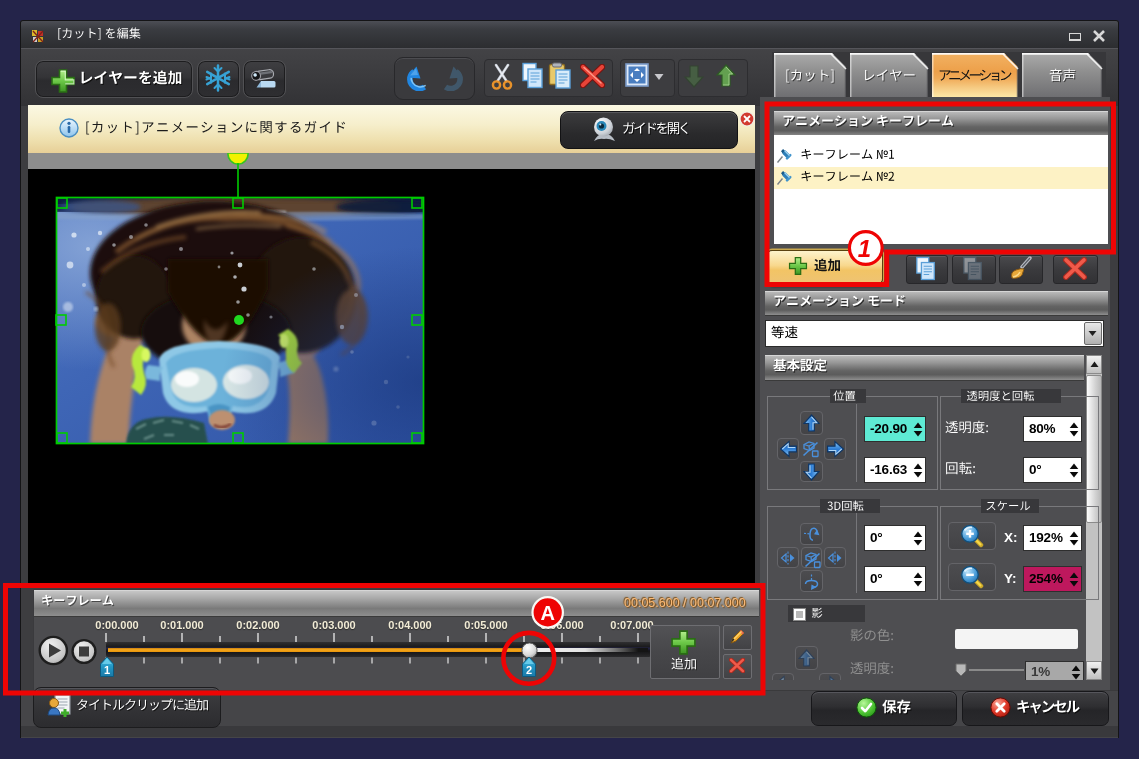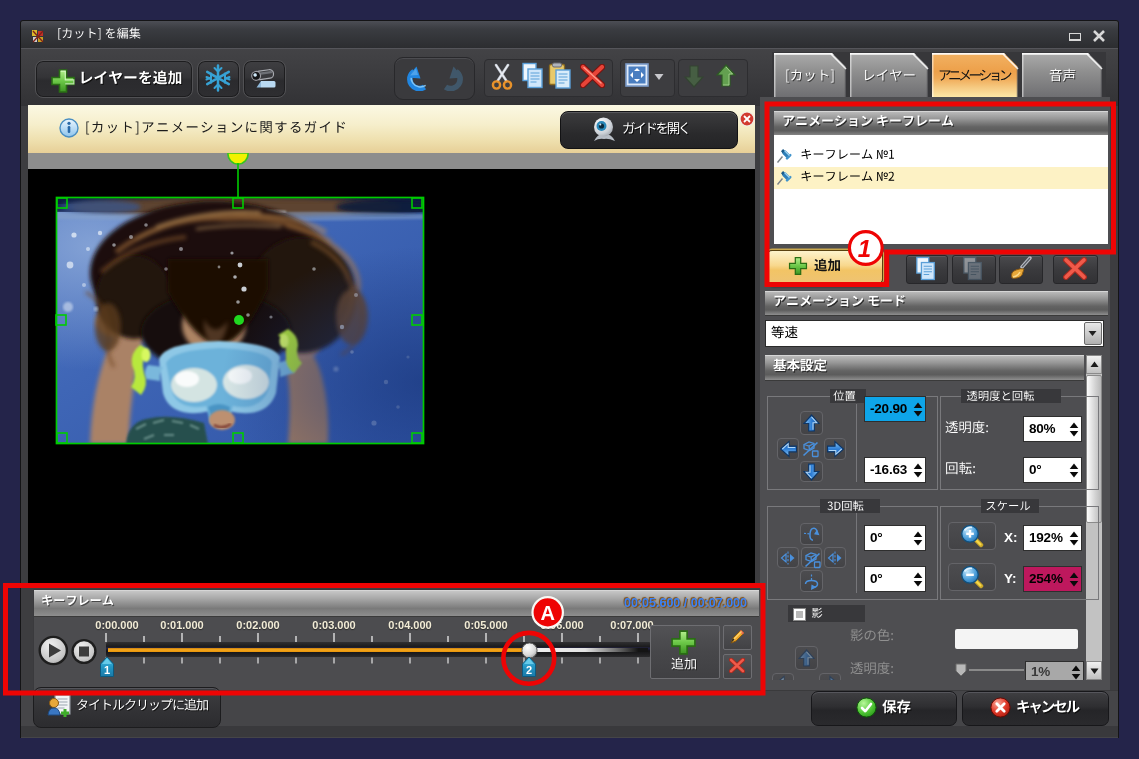--- a/index.html
+++ b/index.html
@@ -482,21 +482,21 @@
         <linearGradient id="ag800461" x1="0" y1="0" x2="1" y2="0">
           <stop offset="0" stop-color="#8ecaf8"></stop>
           <stop offset=".5" stop-color="#2f7fd6"></stop>
           <stop offset="1" stop-color="#1558a8"></stop>
         </linearGradient>
       </defs>
  <g transform="rotate(180 8.5 9)">
         <path d="M8.5 1 L16 9.5 H11.3 V17 H5.7 V9.5 H1 Z" fill="url(#ag800461)" stroke="#0e3666" stroke-width="1.2"></path>
  <path d="M8.5 2.8 L13.8 8.7 L10 8.7 L10 15.8" fill="none" stroke="#c8e6fc" stroke-width="1.1" opacity=".85"></path>
       </g>
-    </svg><div class="ab" style="left:856px;top:404px;width:1px;height:78px;background:#76767a"></div><div class="ab" style="left:864px;top:396px;width:60px;height:24px;background:#0ea5e9;border:1px solid #2e2e2e">
+    </svg><div class="ab" style="left:856px;top:404px;width:1px;height:78px;background:#76767a"></div><div class="ab" style="left:864px;top:416px;width:60px;height:24px;background:#5eead4;border:1px solid #2e2e2e">
  <span style="position:absolute;left:5px;top:4.0px;font-size:13.5px;font-weight:bold;color:#000;letter-spacing:-0.2px">-20.90</span>
  <svg style="position:absolute;right:2px;top:4.5px" width="10" height="15" viewBox="0 0 10 15">
   <path d="M5 0.5L9.3 6H0.7z" fill="#0a0a0a"></path>
         <path d="M5 14.5L0.7 9h8.6z" fill="#0a0a0a"></path>
       </svg>
     </div><div class="ab" style="left:864px;top:457px;width:60px;height:24px;background:#fff;border:1px solid #2e2e2e">
  <span style="position:absolute;left:5px;top:4.0px;font-size:13.5px;font-weight:bold;color:#000;letter-spacing:-0.2px">-16.63</span>
  <svg style="position:absolute;right:2px;top:4.5px" width="10" height="15" viewBox="0 0 10 15">
   <path d="M5 0.5L9.3 6H0.7z" fill="#0a0a0a"></path>
         <path d="M5 14.5L0.7 9h8.6z" fill="#0a0a0a"></path>
@@ -665,21 +665,21 @@
           <path d="M8.5 1 L16 9.5 H11.3 V17 H5.7 V9.5 H1 Z" fill="url(#ag5473)" stroke="#0e3666" stroke-width="1.2"></path>
  <path d="M8.5 2.8 L13.8 8.7 L10 8.7 L10 15.8" fill="none" stroke="#c8e6fc" stroke-width="1.1" opacity=".85"></path>
         </g>
       </svg>
     </div>
 <div class="ab" style="left:33px;top:589px;width:727px;height:100px;background:#4c4c4f;border:1px solid #3a3a3d"></div>
 <div class="hdr ab" style="left:34px;top:590px;width:725px;height:25px;background:linear-gradient(180deg,#c6c6c6 0,#a8a8a8 30%,#7a7a7a 70%,#8e8e8e 100%)"></div>
 <svg width="75" height="14" viewBox="0 0 75.0 14.4" style="position:absolute;left:40px;top:594px;overflow:visible">
       <path d="M4.5 2.1Q4.5 1.8 4.4 1.6Q4.4 1.3 4.3 1.1L6.1 0.8Q6.1 1 6.1 1.3Q6.2 1.6 6.2 1.8Q6.2 2 6.3 2.5Q6.4 2.9 6.5 3.6Q6.7 4.3 6.8 5.1Q7 5.8 7.1 6.6Q7.3 7.4 7.4 8.2Q7.6 8.9 7.7 9.4Q7.8 10 7.8 10.2Q7.9 10.5 8 10.8Q8.1 11.2 8.1 11.4L6.3 11.8Q6.3 11.4 6.2 11.1Q6.2 10.8 6.2 10.5Q6.1 10.3 6 9.7Q5.9 9.2 5.8 8.5Q5.7 7.8 5.5 7.0Q5.4 6.2 5.2 5.5Q5.1 4.7 4.9 4.0Q4.8 3.3 4.7 2.8Q4.6 2.3 4.5 2.1ZM1.1 3.7Q1.4 3.6 1.7 3.6Q2 3.6 2.3 3.6Q2.6 3.5 3.1 3.5Q3.6 3.4 4.2 3.3Q4.9 3.2 5.6 3.1Q6.3 3 6.9 2.9Q7.6 2.8 8.1 2.7Q8.6 2.6 8.9 2.5Q9.2 2.5 9.5 2.4Q9.8 2.3 10 2.3L10.3 3.9Q10.1 3.9 9.8 4.0Q9.5 4 9.2 4.1Q8.8 4.1 8.3 4.2Q7.8 4.3 7.1 4.4Q6.4 4.5 5.8 4.6Q5.1 4.7 4.4 4.8Q3.8 4.9 3.3 5.0Q2.9 5.1 2.6 5.1Q2.3 5.2 2.1 5.2Q1.8 5.3 1.5 5.4ZM1.2 7.3Q1.4 7.3 1.8 7.3Q2.2 7.2 2.5 7.2Q2.8 7.2 3.4 7.1Q3.9 7 4.6 6.9Q5.3 6.8 6.1 6.6Q6.8 6.5 7.5 6.4Q8.2 6.3 8.8 6.2Q9.4 6.1 9.8 6.0Q10.2 5.9 10.5 5.8Q10.8 5.8 11.1 5.7L11.4 7.3Q11.2 7.4 10.8 7.4Q10.4 7.5 10.1 7.5Q9.7 7.6 9.1 7.7Q8.5 7.8 7.8 7.9Q7 8 6.3 8.2Q5.5 8.3 4.9 8.4Q4.2 8.5 3.6 8.6Q3.1 8.7 2.8 8.8Q2.4 8.8 2 8.9Q1.7 8.9 1.5 9.0Z M13.7 5.2Q13.9 5.2 14.2 5.2Q14.6 5.3 15 5.3Q15.3 5.3 15.7 5.3Q16 5.3 16.4 5.3Q16.9 5.3 17.4 5.3Q18 5.3 18.6 5.3Q19.1 5.3 19.7 5.3Q20.3 5.3 20.8 5.3Q21.3 5.3 21.7 5.3Q22.1 5.3 22.4 5.3Q22.8 5.3 23.2 5.3Q23.6 5.2 23.8 5.2V7.2Q23.6 7.2 23.2 7.1Q22.8 7.1 22.4 7.1Q22.1 7.1 21.7 7.1Q21.3 7.1 20.8 7.1Q20.3 7.1 19.7 7.1Q19.1 7.1 18.6 7.1Q18 7.1 17.4 7.1Q16.9 7.1 16.4 7.1Q16 7.1 15.7 7.1Q15.1 7.1 14.6 7.1Q14 7.2 13.7 7.2Z M36.1 2.7Q36 2.8 36 3.1Q35.9 3.3 35.8 3.5Q35.7 4 35.6 4.6Q35.4 5.1 35.2 5.8Q35 6.4 34.7 7.0Q34.4 7.6 34 8.1Q33.4 8.8 32.6 9.5Q31.9 10.2 31 10.7Q30.1 11.2 28.9 11.6L27.6 10.1Q28.8 9.8 29.7 9.3Q30.6 8.9 31.3 8.3Q32 7.8 32.5 7.1Q32.9 6.6 33.2 6.0Q33.5 5.4 33.7 4.8Q33.9 4.1 33.9 3.6Q33.8 3.6 33.3 3.6Q32.9 3.6 32.3 3.6Q31.7 3.6 31.1 3.6Q30.5 3.6 29.9 3.6Q29.3 3.6 28.8 3.6Q28.4 3.6 28.1 3.6Q27.7 3.6 27.3 3.6Q26.9 3.6 26.6 3.6V1.9Q26.8 1.9 27.1 1.9Q27.4 1.9 27.6 2.0Q27.9 2 28.1 2.0Q28.3 2 28.7 2.0Q29.1 2 29.6 2.0Q30 2 30.6 2.0Q31.1 2 31.6 2.0Q32.1 2 32.6 2.0Q33.1 2 33.4 2.0Q33.8 2 33.9 2.0Q34.1 2 34.4 2.0Q34.6 1.9 34.9 1.9Z M39.9 10.5Q40 10.3 40.1 10.1Q40.1 9.9 40.1 9.7Q40.1 9.4 40.1 9.0Q40.1 8.5 40.1 7.8Q40.1 7.2 40.1 6.5Q40.1 5.8 40.1 5.1Q40.1 4.4 40.1 3.8Q40.1 3.3 40.1 2.9Q40.1 2.7 40.1 2.4Q40.1 2.2 40 1.9Q40 1.7 40 1.5H41.9Q41.9 1.8 41.8 2.2Q41.8 2.5 41.8 2.9Q41.8 3.2 41.8 3.7Q41.8 4.1 41.8 4.6Q41.8 5.2 41.8 5.8Q41.8 6.3 41.8 6.9Q41.8 7.4 41.8 7.9Q41.8 8.4 41.8 8.8Q41.8 9.2 41.8 9.4Q42.6 9.2 43.4 8.8Q44.3 8.4 45.2 7.9Q46.1 7.3 46.8 6.7Q47.6 6 48.2 5.3L49.1 6.7Q47.8 8.2 46 9.3Q44.1 10.5 41.9 11.2Q41.7 11.2 41.5 11.3Q41.3 11.4 41.1 11.5Z M51.1 5.2Q51.4 5.2 51.7 5.2Q52.1 5.3 52.5 5.3Q52.8 5.3 53.2 5.3Q53.5 5.3 53.9 5.3Q54.4 5.3 54.9 5.3Q55.5 5.3 56.1 5.3Q56.6 5.3 57.2 5.3Q57.8 5.3 58.3 5.3Q58.8 5.3 59.2 5.3Q59.6 5.3 59.9 5.3Q60.3 5.3 60.7 5.3Q61.1 5.2 61.3 5.2V7.2Q61.1 7.2 60.7 7.1Q60.3 7.1 59.9 7.1Q59.6 7.1 59.2 7.1Q58.8 7.1 58.3 7.1Q57.8 7.1 57.2 7.1Q56.6 7.1 56.1 7.1Q55.5 7.1 54.9 7.1Q54.4 7.1 53.9 7.1Q53.5 7.1 53.2 7.1Q52.6 7.1 52.1 7.1Q51.5 7.2 51.1 7.2Z M69.4 1.6Q69.3 1.8 69.2 2.2Q69 2.5 68.9 3.0Q68.8 3.3 68.6 3.9Q68.4 4.4 68.2 5.0Q68 5.7 67.8 6.4Q67.5 7 67.3 7.7Q67.1 8.3 66.9 8.8Q66.8 9.4 66.6 9.7L64.8 9.8Q64.9 9.3 65.2 8.8Q65.4 8.2 65.6 7.5Q65.8 6.8 66.1 6.1Q66.3 5.4 66.5 4.8Q66.7 4.1 66.9 3.5Q67 3 67.2 2.6Q67.3 2.1 67.3 1.8Q67.4 1.5 67.5 1.2ZM71.7 5.6Q72 6.1 72.4 6.8Q72.8 7.5 73.2 8.2Q73.5 8.9 73.9 9.6Q74.2 10.3 74.4 10.8L72.7 11.6Q72.5 11 72.2 10.3Q71.9 9.5 71.5 8.8Q71.2 8 70.8 7.4Q70.5 6.7 70.1 6.2ZM64.7 9.2Q65.1 9.2 65.7 9.1Q66.3 9.1 67 9.0Q67.7 8.9 68.4 8.9Q69.2 8.8 69.9 8.7Q70.6 8.6 71.2 8.6Q71.8 8.5 72.2 8.4L72.6 10.0Q72.1 10.1 71.5 10.2Q70.8 10.2 70.1 10.3Q69.4 10.4 68.6 10.5Q67.8 10.6 67.1 10.6Q66.4 10.7 65.8 10.8Q65.2 10.8 64.7 10.9Q64.5 10.9 64.2 11.0Q63.9 11 63.6 11.0L63.3 9.2Q63.6 9.2 64 9.2Q64.3 9.2 64.7 9.2Z" fill="#4a4a4a" transform="translate(1,1.2)"></path>
       <path d="M4.5 2.1Q4.5 1.8 4.4 1.6Q4.4 1.3 4.3 1.1L6.1 0.8Q6.1 1 6.1 1.3Q6.2 1.6 6.2 1.8Q6.2 2 6.3 2.5Q6.4 2.9 6.5 3.6Q6.7 4.3 6.8 5.1Q7 5.8 7.1 6.6Q7.3 7.4 7.4 8.2Q7.6 8.9 7.7 9.4Q7.8 10 7.8 10.2Q7.9 10.5 8 10.8Q8.1 11.2 8.1 11.4L6.3 11.8Q6.3 11.4 6.2 11.1Q6.2 10.8 6.2 10.5Q6.1 10.3 6 9.7Q5.9 9.2 5.8 8.5Q5.7 7.8 5.5 7.0Q5.4 6.2 5.2 5.5Q5.1 4.7 4.9 4.0Q4.8 3.3 4.7 2.8Q4.6 2.3 4.5 2.1ZM1.1 3.7Q1.4 3.6 1.7 3.6Q2 3.6 2.3 3.6Q2.6 3.5 3.1 3.5Q3.6 3.4 4.2 3.3Q4.9 3.2 5.6 3.1Q6.3 3 6.9 2.9Q7.6 2.8 8.1 2.7Q8.6 2.6 8.9 2.5Q9.2 2.5 9.5 2.4Q9.8 2.3 10 2.3L10.3 3.9Q10.1 3.9 9.8 4.0Q9.5 4 9.2 4.1Q8.8 4.1 8.3 4.2Q7.8 4.3 7.1 4.4Q6.4 4.5 5.8 4.6Q5.1 4.7 4.4 4.8Q3.8 4.9 3.3 5.0Q2.9 5.1 2.6 5.1Q2.3 5.2 2.1 5.2Q1.8 5.3 1.5 5.4ZM1.2 7.3Q1.4 7.3 1.8 7.3Q2.2 7.2 2.5 7.2Q2.8 7.2 3.4 7.1Q3.9 7 4.6 6.9Q5.3 6.8 6.1 6.6Q6.8 6.5 7.5 6.4Q8.2 6.3 8.8 6.2Q9.4 6.1 9.8 6.0Q10.2 5.9 10.5 5.8Q10.8 5.8 11.1 5.7L11.4 7.3Q11.2 7.4 10.8 7.4Q10.4 7.5 10.1 7.5Q9.7 7.6 9.1 7.7Q8.5 7.8 7.8 7.9Q7 8 6.3 8.2Q5.5 8.3 4.9 8.4Q4.2 8.5 3.6 8.6Q3.1 8.7 2.8 8.8Q2.4 8.8 2 8.9Q1.7 8.9 1.5 9.0Z M13.7 5.2Q13.9 5.2 14.2 5.2Q14.6 5.3 15 5.3Q15.3 5.3 15.7 5.3Q16 5.3 16.4 5.3Q16.9 5.3 17.4 5.3Q18 5.3 18.6 5.3Q19.1 5.3 19.7 5.3Q20.3 5.3 20.8 5.3Q21.3 5.3 21.7 5.3Q22.1 5.3 22.4 5.3Q22.8 5.3 23.2 5.3Q23.6 5.2 23.8 5.2V7.2Q23.6 7.2 23.2 7.1Q22.8 7.1 22.4 7.1Q22.1 7.1 21.7 7.1Q21.3 7.1 20.8 7.1Q20.3 7.1 19.7 7.1Q19.1 7.1 18.6 7.1Q18 7.1 17.4 7.1Q16.9 7.1 16.4 7.1Q16 7.1 15.7 7.1Q15.1 7.1 14.6 7.1Q14 7.2 13.7 7.2Z M36.1 2.7Q36 2.8 36 3.1Q35.9 3.3 35.8 3.5Q35.7 4 35.6 4.6Q35.4 5.1 35.2 5.8Q35 6.4 34.7 7.0Q34.4 7.6 34 8.1Q33.4 8.8 32.6 9.5Q31.9 10.2 31 10.7Q30.1 11.2 28.9 11.6L27.6 10.1Q28.8 9.8 29.7 9.3Q30.6 8.9 31.3 8.3Q32 7.8 32.5 7.1Q32.9 6.6 33.2 6.0Q33.5 5.4 33.7 4.8Q33.9 4.1 33.9 3.6Q33.8 3.6 33.3 3.6Q32.9 3.6 32.3 3.6Q31.7 3.6 31.1 3.6Q30.5 3.6 29.9 3.6Q29.3 3.6 28.8 3.6Q28.4 3.6 28.1 3.6Q27.7 3.6 27.3 3.6Q26.9 3.6 26.6 3.6V1.9Q26.8 1.9 27.1 1.9Q27.4 1.9 27.6 2.0Q27.9 2 28.1 2.0Q28.3 2 28.7 2.0Q29.1 2 29.6 2.0Q30 2 30.6 2.0Q31.1 2 31.6 2.0Q32.1 2 32.6 2.0Q33.1 2 33.4 2.0Q33.8 2 33.9 2.0Q34.1 2 34.4 2.0Q34.6 1.9 34.9 1.9Z M39.9 10.5Q40 10.3 40.1 10.1Q40.1 9.9 40.1 9.7Q40.1 9.4 40.1 9.0Q40.1 8.5 40.1 7.8Q40.1 7.2 40.1 6.5Q40.1 5.8 40.1 5.1Q40.1 4.4 40.1 3.8Q40.1 3.3 40.1 2.9Q40.1 2.7 40.1 2.4Q40.1 2.2 40 1.9Q40 1.7 40 1.5H41.9Q41.9 1.8 41.8 2.2Q41.8 2.5 41.8 2.9Q41.8 3.2 41.8 3.7Q41.8 4.1 41.8 4.6Q41.8 5.2 41.8 5.8Q41.8 6.3 41.8 6.9Q41.8 7.4 41.8 7.9Q41.8 8.4 41.8 8.8Q41.8 9.2 41.8 9.4Q42.6 9.2 43.4 8.8Q44.3 8.4 45.2 7.9Q46.1 7.3 46.8 6.7Q47.6 6 48.2 5.3L49.1 6.7Q47.8 8.2 46 9.3Q44.1 10.5 41.9 11.2Q41.7 11.2 41.5 11.3Q41.3 11.4 41.1 11.5Z M51.1 5.2Q51.4 5.2 51.7 5.2Q52.1 5.3 52.5 5.3Q52.8 5.3 53.2 5.3Q53.5 5.3 53.9 5.3Q54.4 5.3 54.9 5.3Q55.5 5.3 56.1 5.3Q56.6 5.3 57.2 5.3Q57.8 5.3 58.3 5.3Q58.8 5.3 59.2 5.3Q59.6 5.3 59.9 5.3Q60.3 5.3 60.7 5.3Q61.1 5.2 61.3 5.2V7.2Q61.1 7.2 60.7 7.1Q60.3 7.1 59.9 7.1Q59.6 7.1 59.2 7.1Q58.8 7.1 58.3 7.1Q57.8 7.1 57.2 7.1Q56.6 7.1 56.1 7.1Q55.5 7.1 54.9 7.1Q54.4 7.1 53.9 7.1Q53.5 7.1 53.2 7.1Q52.6 7.1 52.1 7.1Q51.5 7.2 51.1 7.2Z M69.4 1.6Q69.3 1.8 69.2 2.2Q69 2.5 68.9 3.0Q68.8 3.3 68.6 3.9Q68.4 4.4 68.2 5.0Q68 5.7 67.8 6.4Q67.5 7 67.3 7.7Q67.1 8.3 66.9 8.8Q66.8 9.4 66.6 9.7L64.8 9.8Q64.9 9.3 65.2 8.8Q65.4 8.2 65.6 7.5Q65.8 6.8 66.1 6.1Q66.3 5.4 66.5 4.8Q66.7 4.1 66.9 3.5Q67 3 67.2 2.6Q67.3 2.1 67.3 1.8Q67.4 1.5 67.5 1.2ZM71.7 5.6Q72 6.1 72.4 6.8Q72.8 7.5 73.2 8.2Q73.5 8.9 73.9 9.6Q74.2 10.3 74.4 10.8L72.7 11.6Q72.5 11 72.2 10.3Q71.9 9.5 71.5 8.8Q71.2 8 70.8 7.4Q70.5 6.7 70.1 6.2ZM64.7 9.2Q65.1 9.2 65.7 9.1Q66.3 9.1 67 9.0Q67.7 8.9 68.4 8.9Q69.2 8.8 69.9 8.7Q70.6 8.6 71.2 8.6Q71.8 8.5 72.2 8.4L72.6 10.0Q72.1 10.1 71.5 10.2Q70.8 10.2 70.1 10.3Q69.4 10.4 68.6 10.5Q67.8 10.6 67.1 10.6Q66.4 10.7 65.8 10.8Q65.2 10.8 64.7 10.9Q64.5 10.9 64.2 11.0Q63.9 11 63.6 11.0L63.3 9.2Q63.6 9.2 64 9.2Q64.3 9.2 64.7 9.2Z" fill="#fff"></path>
-    </svg><span class="ab" style="left:624px;top:596px;font-size:12.5px;font-weight:bold;color:#3b82f6;text-shadow:1px 1px 1px #7a4a10, -1px -1px 1px #7a4a10">00:05.600&nbsp;/&nbsp;00:07.000</span>
+    </svg><span class="ab" style="left:624px;top:596px;font-size:12.5px;font-weight:normal;color:#fdba74;text-shadow:1px 1px 1px #7a4a10, -1px -1px 1px #7a4a10">00:05.600&nbsp;/&nbsp;00:07.000</span>
 <svg class="ab" style="left:38px;top:635px" width="62" height="32" viewBox="0 0 62 32">
  <defs>
         <radialGradient id="pb" cx=".4" cy=".3" r=".9">
           <stop offset="0" stop-color="#f0f0f0"></stop>
           <stop offset=".65" stop-color="#c6c6c6"></stop>
           <stop offset="1" stop-color="#909090"></stop>
         </radialGradient>
       </defs>
  <circle cx="15.3" cy="15.5" r="13.6" fill="url(#pb)" stroke="#1e1e1e" stroke-width="2.4"></circle>
  <path d="M11 8.5 L23 15.5 L11 22.5 Z" fill="#3c3c3c"></path>

